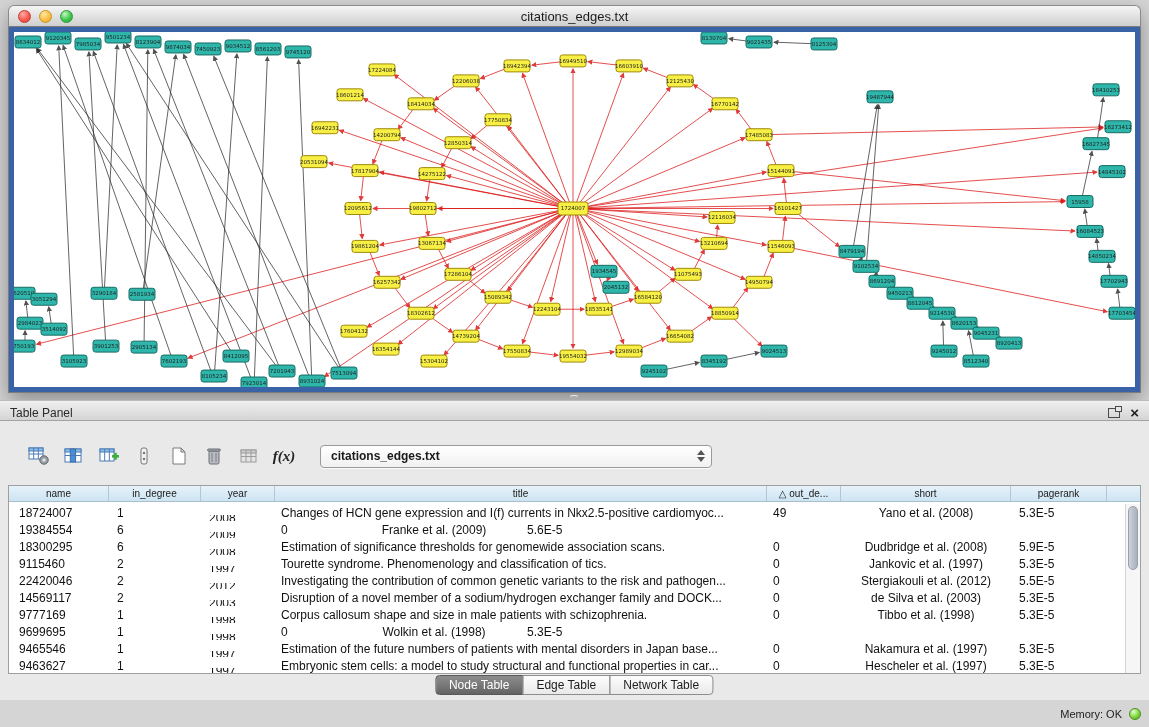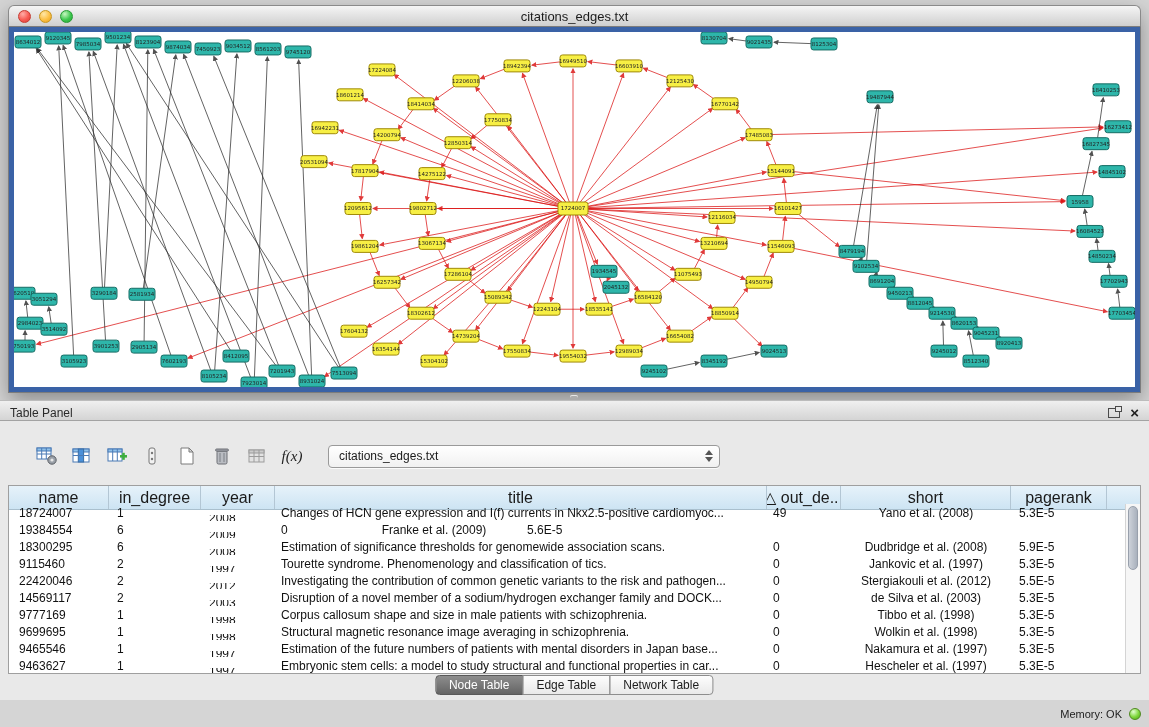--- a/index.html
+++ b/index.html
@@ -43,34 +43,34 @@
     background:linear-gradient(#f0f0f0,#d4d4d4); border-top:1px solid #bcbcbc; border-bottom:1px solid #a3a3a3;
     display:flex; align-items:flex-end; padding:0 10px; font-size:12px; color:#2a2a2a; }
   .panel-actions { margin-left:auto; display:flex; align-items:center; gap:10px; }
   .float-icon { width:12px; height:10px; border:1.5px solid #4a4a4a; position:relative; display:inline-block; }
   .float-icon::after { content:""; position:absolute; right:-3px; top:-3px; width:5px; height:4px;
     background:#e8e8e8; border:1.5px solid #4a4a4a; }
   .close-x { font-size:15px; font-weight:bold; color:#222; line-height:1; cursor:default; }
 
   .panel-body { position:absolute; left:0; top:421px; width:1149px; height:279px; background:#e9e9e9; }
 
-  .toolbar { position:absolute; left:34px; top:20px; height:30px; display:flex; align-items:center; gap:9px; }
+  .toolbar { position:absolute; left:26px; top:20px; height:30px; display:flex; align-items:center; gap:9px;font-weight:bold; }
   .tool-btn { width:26px; height:26px; display:flex; align-items:center; justify-content:center; }
   .fx { font-family:"Liberation Serif", serif; font-style:italic; font-size:15px; color:#222; }
   .combo { margin-left:14px; width:392px; height:23px; border:1px solid #9a9a9a; border-radius:4px;
     background:linear-gradient(#ffffff,#f1f1f1); display:flex; align-items:center; padding:0 6px 0 10px;
     font-size:12px; box-shadow:0 1px 0 rgba(255,255,255,.8); }
   .stepper { margin-left:auto; display:flex; flex-direction:column; align-items:center; gap:2px; padding-left:8px; }
   .stepper .up   { width:0; height:0; border-left:4px solid transparent; border-right:4px solid transparent; border-bottom:5px solid #555; }
   .stepper .down { width:0; height:0; border-left:4px solid transparent; border-right:4px solid transparent; border-top:5px solid #555; }
 
   .table-wrap { position:absolute; left:8px; top:64px; width:1133px; height:189px;
     background:#ffffff; border:1px solid #9f9f9f; }
-  .thead { display:flex; height:24px; background:linear-gradient(#e6f2fa,#cde4f3);
-    border-bottom:1px solid #a9bfcd; font-size:16px; color:#1a1a1a; }
+  .thead { display:flex; height:16px; background:linear-gradient(#e6f2fa,#cde4f3);
+    border-bottom:1px solid #a9bfcd; font-size:10px; color:#1a1a1a; }
   .th { display:flex; align-items:center; justify-content:center; border-right:1px solid #b3c6d4; height:100%; overflow:hidden; white-space:nowrap; }
   .thead .filler { flex:1; border-right:none; }
   .tbody { position:absolute; left:0; top:18px; right:15px; bottom:0; overflow:hidden; }
   .tr { display:flex; height:17px; font-size:12px; color:#111; }
   .td { display:flex; align-items:center; overflow:hidden; white-space:nowrap; }
   .c0 { width:100px; } .c1 { width:92px; } .c2 { width:74px; } .c3 { width:492px; }
   .c4 { width:74px; } .c5 { width:170px; } .c6 { width:96px; }
   .td.c0 { padding-left:10px; } .td.c1 { padding-left:8px; } .td.c2 { padding-left:8px;margin-top:11px; }
   .td.c3 { padding-left:6px; } .td.c4 { padding-left:6px; }
   .td.c5 { justify-content:center; } .td.c6 { padding-left:8px; }
@@ -824,21 +824,20 @@
           <div class="td c2">1998</div>
           <div class="td c3">Corpus callosum shape and size in male patients with schizophrenia.</div>
           <div class="td c4">0</div>
           <div class="td c5">Tibbo et al. (1998)</div>
           <div class="td c6">5.3E-5</div>
         </div>
         <div class="tr">
           <div class="td c0">9699695</div>
           <div class="td c1">1</div>
           <div class="td c2">1998</div>
-          <div class="td c3">Structural magnetic resonance image averaging in schizophrenia.</div>
           <div class="td c4">0</div>
           <div class="td c5">Wolkin et al. (1998)</div>
           <div class="td c6">5.3E-5</div>
         </div>
         <div class="tr">
           <div class="td c0">9465546</div>
           <div class="td c1">1</div>
           <div class="td c2">1997</div>
           <div class="td c3">Estimation of the future numbers of patients with mental disorders in Japan base...</div>
           <div class="td c4">0</div>

